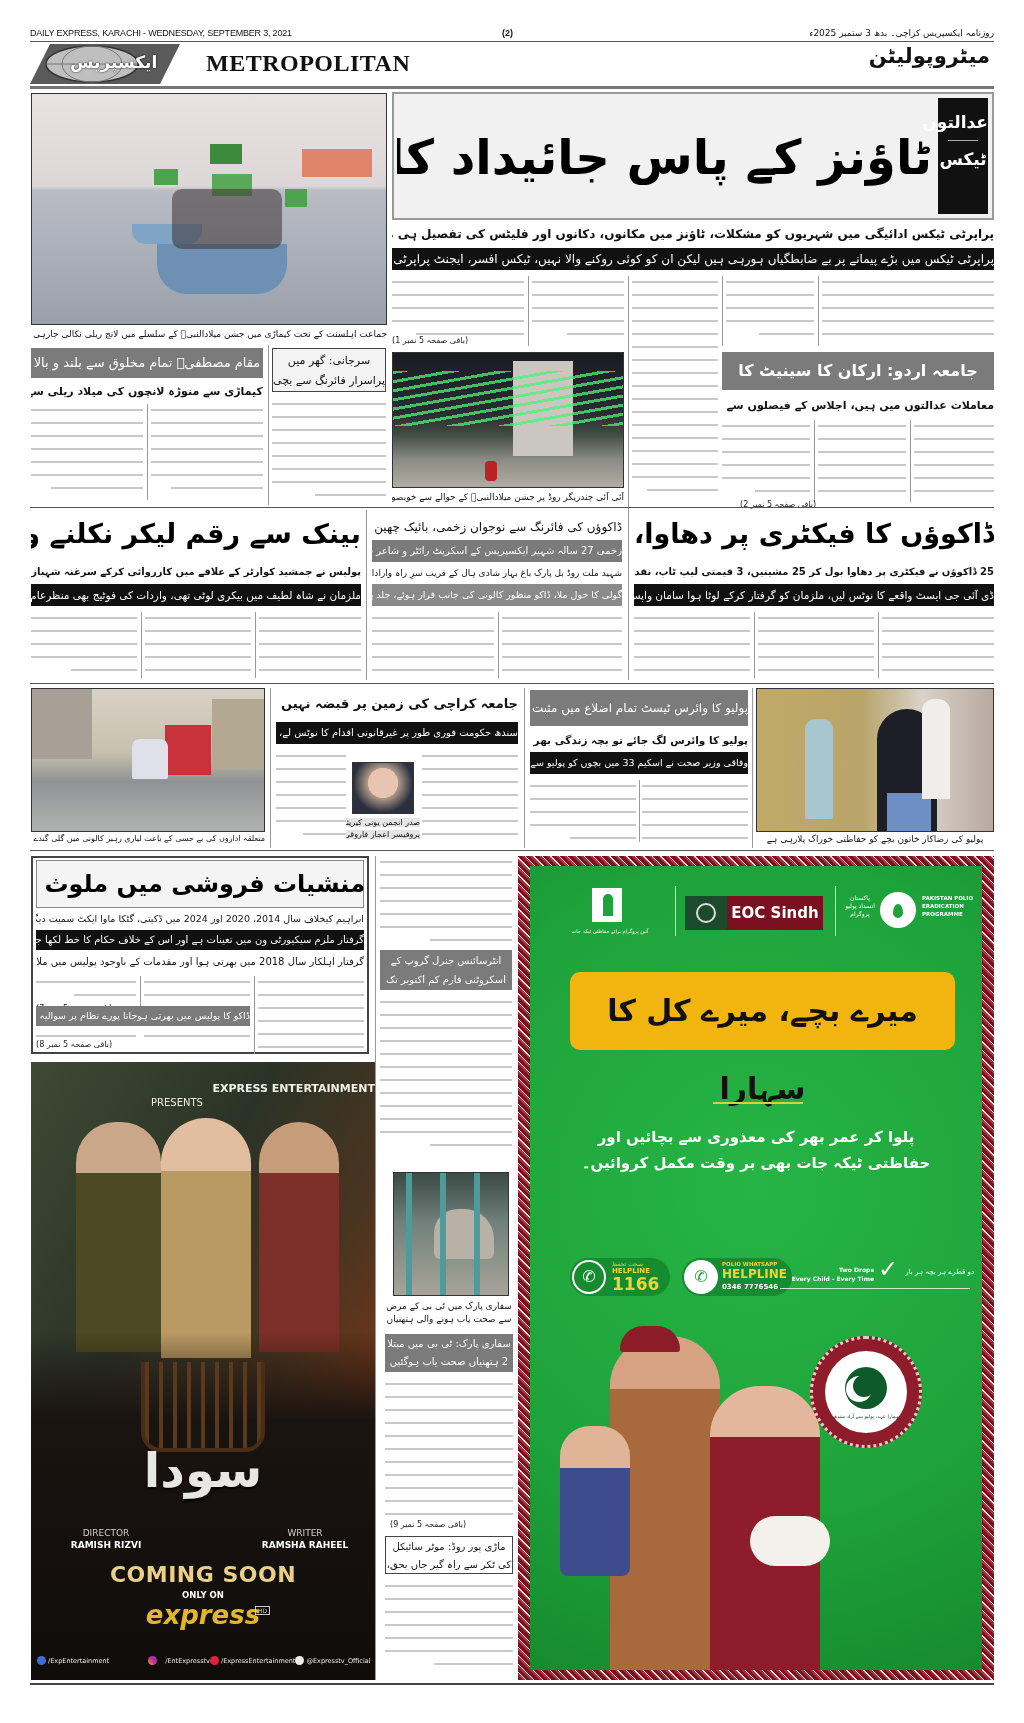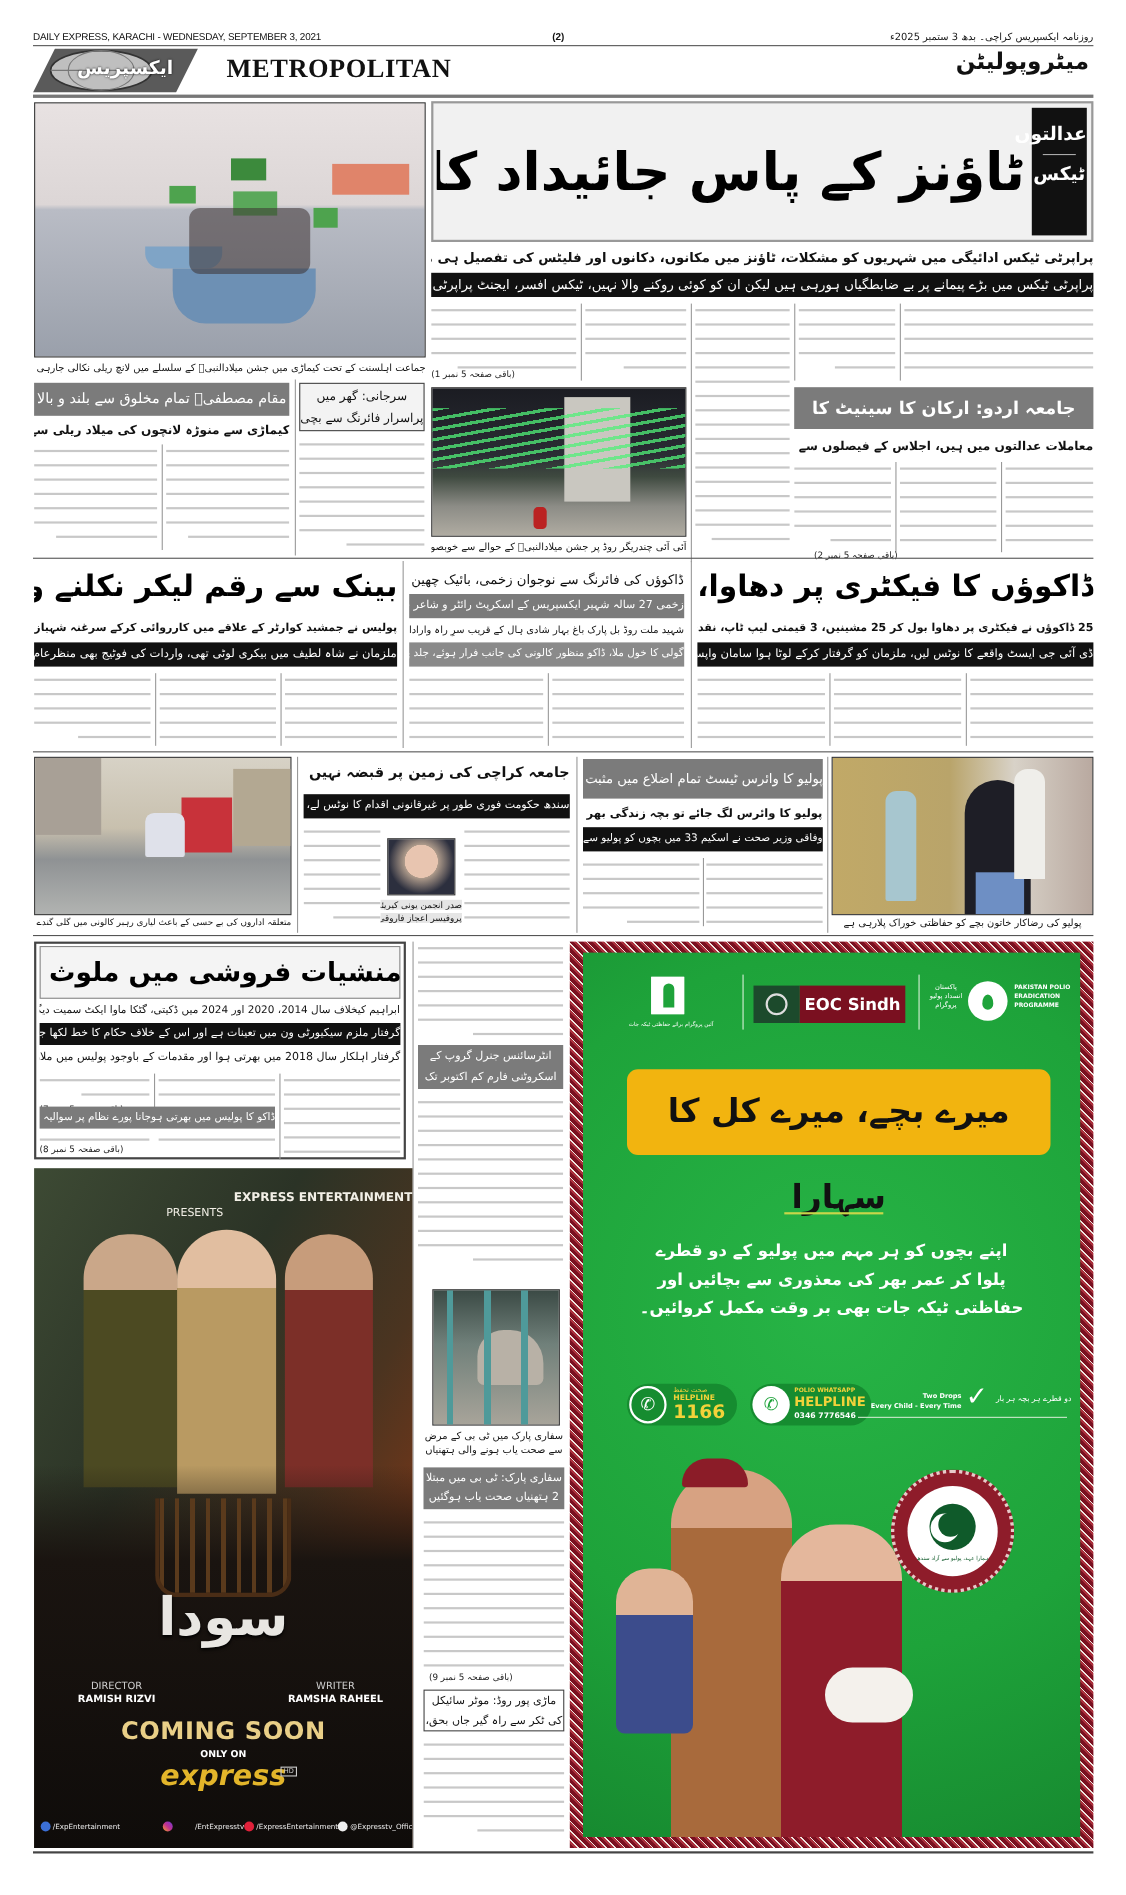--- a/index.html
+++ b/index.html
@@ -469,21 +469,21 @@
   <div style="position:absolute;left:220px;top:478px;width:108px;text-align:center;color:#fff;font-size:9px;font-weight:bold;">RAMSHA RAHEEL</div>
   <div style="position:absolute;left:0;top:500px;width:344px;text-align:center;color:#e9cf87;font-size:22px;font-weight:bold;letter-spacing:0.5px;">COMING SOON</div>
   <div style="position:absolute;left:0;top:528px;width:344px;text-align:center;color:#fff;font-size:8.5px;font-weight:bold;">ONLY ON</div>
   <div style="position:absolute;left:0;top:538px;width:344px;text-align:center;color:#e3b52a;font-size:26px;font-weight:bold;font-style:italic;">express</div>
   <div style="position:absolute;left:224px;top:544px;border:1px solid #ccc;color:#ccc;font-size:6px;padding:0 2px;">HD</div>
   <div style="position:absolute;left:6px;top:594px;width:332px;display:flex;justify-content:space-between;align-items:flex-start;font-size:6.5px;color:#eee;">
     <span style="display:flex;align-items:center;gap:2px;">
         <span style="width:9px;height:9px;border-radius:50%;background:#3b6fd6;display:inline-block;"></span>
         <span>/ExpEntertainment</span>
       </span>
-    <span style="display:flex;align-items:center;gap:20px;margin-left:39px;">
+    <span style="display:flex;align-items:center;gap:8px;margin-left:39px;">
         <span style="width:9px;height:9px;border-radius:50%;background:linear-gradient(45deg,#f5a623,#c2308f,#6b3bd6);display:inline-block;"></span>
         <span>/EntExpresstv</span>
       </span>
     <span style="display:flex;align-items:center;gap:2px;">
         <span style="width:9px;height:9px;border-radius:50%;background:#e0213a;display:inline-block;"></span>
         <span>/ExpressEntertainment</span>
       </span>
     <span style="display:flex;align-items:center;gap:2px;">
         <span style="width:9px;height:9px;border-radius:50%;background:#eee;display:inline-block;"></span>
         <span>@Expresstv_Official</span>
@@ -508,21 +508,20 @@
   <div style="position:absolute;left:305px;top:20px;width:1px;height:50px;background:#d8f0d8;"></div>
   <div style="position:absolute;left:312px;top:28px;width:36px;color:#fff;font-size:6px;direction:rtl;text-align:center;line-height:8px;">پاکستان انسداد پولیو پروگرام</div>
   <div style="position:absolute;left:350px;top:26px;width:36px;height:36px;background:#fff;border-radius:50%;">
     <div style="position:absolute;left:13px;top:12px;width:10px;height:14px;background:#1ea33a;border-radius:50% 50% 50% 50%/60% 60% 40% 40%;"></div>
   </div>
   <div style="position:absolute;left:392px;top:28px;width:60px;color:#fff;font-size:5.5px;font-weight:bold;line-height:8px;">PAKISTAN POLIO ERADICATION PROGRAMME</div>
 
   <div style="position:absolute;left:40px;top:106px;width:385px;height:78px;background:#f2b40f;border-radius:10px;direction:rtl;text-align:center;font-size:30px;font-weight:bold;line-height:78px;color:#111;">میرے بچے، میرے کل کا سہارا</div>
   <div style="position:absolute;left:183px;top:236px;width:90px;height:2px;background:#c8d64a;"></div>
   <div style="position:absolute;left:0;top:258px;width:452px;text-align:center;direction:rtl;color:#fff;font-size:15px;font-weight:bold;line-height:26px;">
-    <div>اپنے بچوں کو ہر مہم میں پولیو کے دو قطرے</div>
     <div>پلوا کر عمر بھر کی معذوری سے بچائیں اور</div>
     <div>حفاظتی ٹیکہ جات بھی بر وقت مکمل کروائیں۔</div>
   </div>
 
   <div style="position:absolute;left:40px;top:392px;width:100px;height:38px;background:#168c30;border-radius:19px;">
     <div style="position:absolute;left:2px;top:2px;width:34px;height:34px;border:2px solid #fff;border-radius:50%;color:#fff;font-size:16px;text-align:center;line-height:30px;">✆</div>
     <div style="position:absolute;left:42px;top:2px;color:#f2d23a;font-size:6px;direction:rtl;">صحت تحفظ</div>
     <div style="position:absolute;left:42px;top:9px;color:#f2d23a;font-size:7px;font-weight:bold;">HELPLINE</div>
     <div style="position:absolute;left:42px;top:16px;color:#f2d23a;font-size:17px;font-weight:bold;line-height:20px;">1166</div>
   </div>

